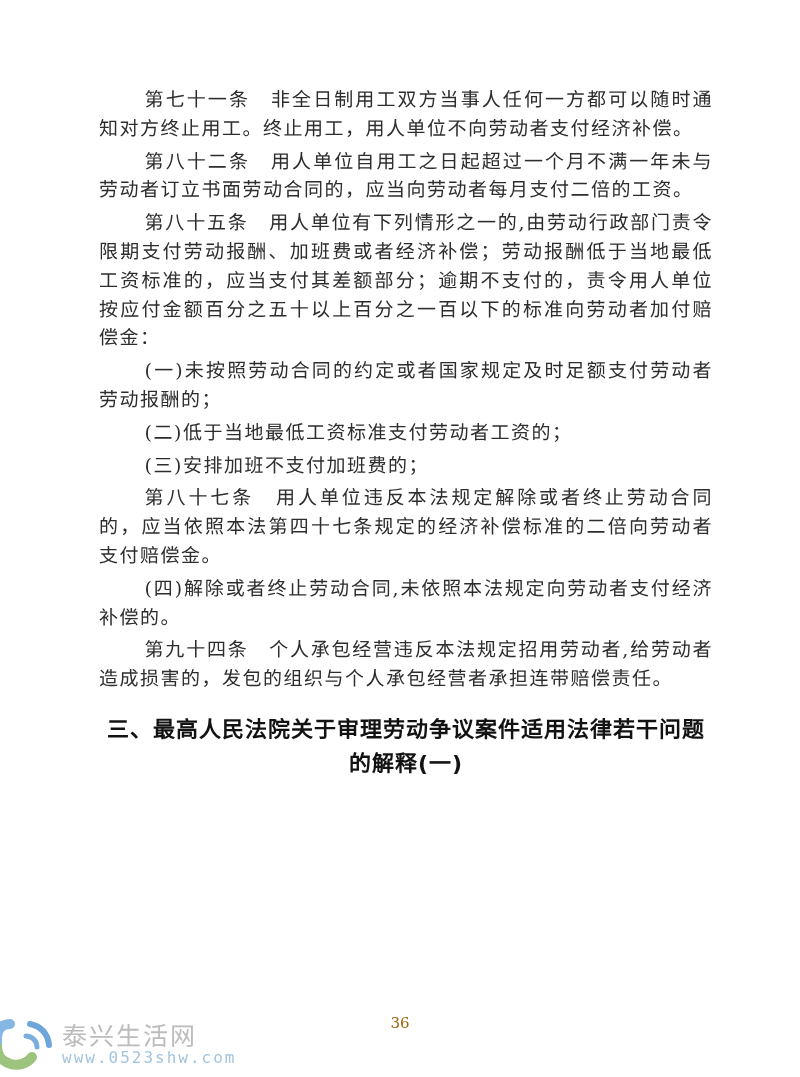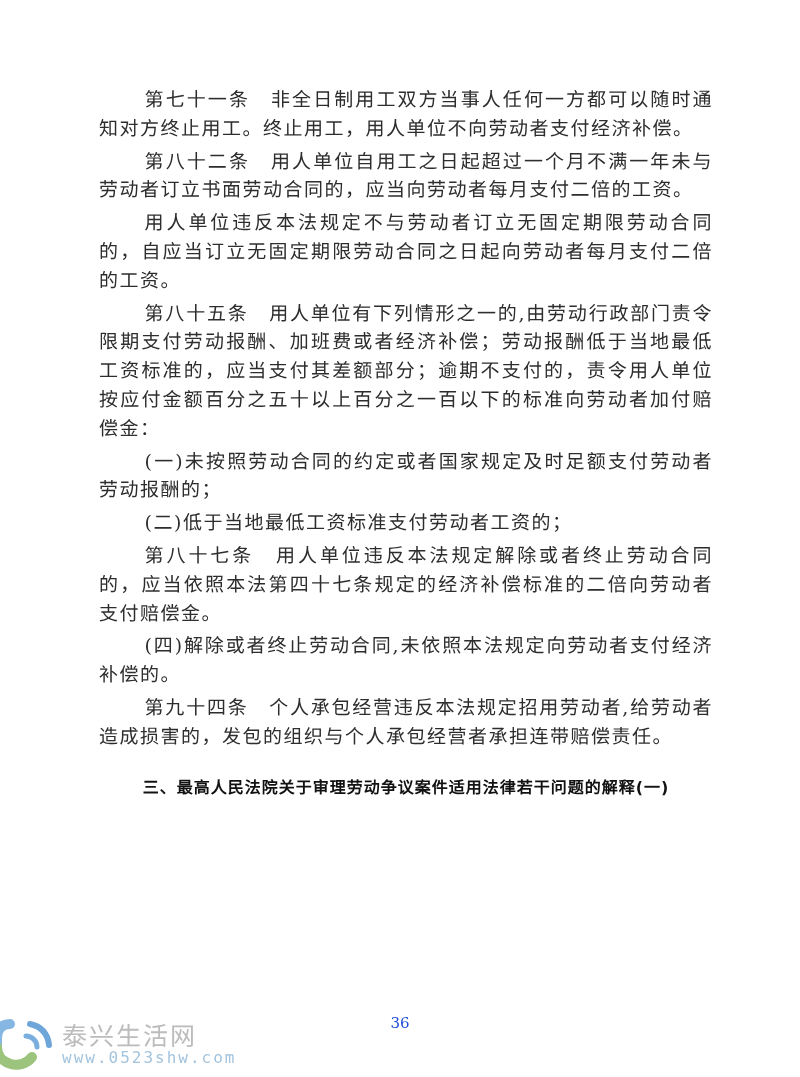--- a/index.html
+++ b/index.html
@@ -29,34 +29,34 @@
     letter-spacing: 1.5px;
     text-align: justify;
     text-justify: inter-character;
     text-indent: 2.4em;
   }
   .heading {
     margin: 20px auto 22px auto;
     max-width: 605px;
     font-family: "DejaVu Sans", "Liberation Sans", sans-serif;
     font-weight: bold;
-    font-size: 16px;
+    font-size: 22px;
     line-height: 34px;
     letter-spacing: 1px;
     color: #121212;
     text-align: center;
   }
   .page-number {
     position: absolute;
     left: 0;
     bottom: 45px;
     width: 100%;
     text-align: center;
     font-size: 15px;
-    color: #1d4ed8;
+    color: #a16207;
   }
   .watermark {
     position: absolute;
     left: -12px;
     bottom: 0px;
     display: flex;
     align-items: center;
   }
   .wm-logo {
     width: 72px;
@@ -85,24 +85,24 @@
   }
 </style>
 </head>
 <body>
 
 <div class="page">
 
   <div class="content">
     <p class="para">第七十一条　非全日制用工双方当事人任何一方都可以随时通知对方终止用工。终止用工，用人单位不向劳动者支付经济补偿。</p>
     <p class="para">第八十二条　用人单位自用工之日起超过一个月不满一年未与劳动者订立书面劳动合同的，应当向劳动者每月支付二倍的工资。</p>
-    <p class="para">用人单位违反本法规定不与劳动者订立无固定期限劳动合同的，自应当订立无固定期限劳动合同之日起向劳动者每月支付二倍的工资。</p>
     <p class="para">第八十五条　用人单位有下列情形之一的,由劳动行政部门责令限期支付劳动报酬、加班费或者经济补偿；劳动报酬低于当地最低工资标准的，应当支付其差额部分；逾期不支付的，责令用人单位按应付金额百分之五十以上百分之一百以下的标准向劳动者加付赔偿金：</p>
     <p class="para">(一)未按照劳动合同的约定或者国家规定及时足额支付劳动者劳动报酬的；</p>
     <p class="para">(二)低于当地最低工资标准支付劳动者工资的；</p>
+    <p class="para">(三)安排加班不支付加班费的；</p>
     <p class="para">第八十七条　用人单位违反本法规定解除或者终止劳动合同的，应当依照本法第四十七条规定的经济补偿标准的二倍向劳动者支付赔偿金。</p>
     <p class="para">(四)解除或者终止劳动合同,未依照本法规定向劳动者支付经济补偿的。</p>
     <p class="para">第九十四条　个人承包经营违反本法规定招用劳动者,给劳动者造成损害的，发包的组织与个人承包经营者承担连带赔偿责任。</p>
 
     <h2 class="heading">三、最高人民法院关于审理劳动争议案件适用法律若干问题的解释(一)</h2>
 
   </div>
 
   <div class="page-number">36</div>
 

